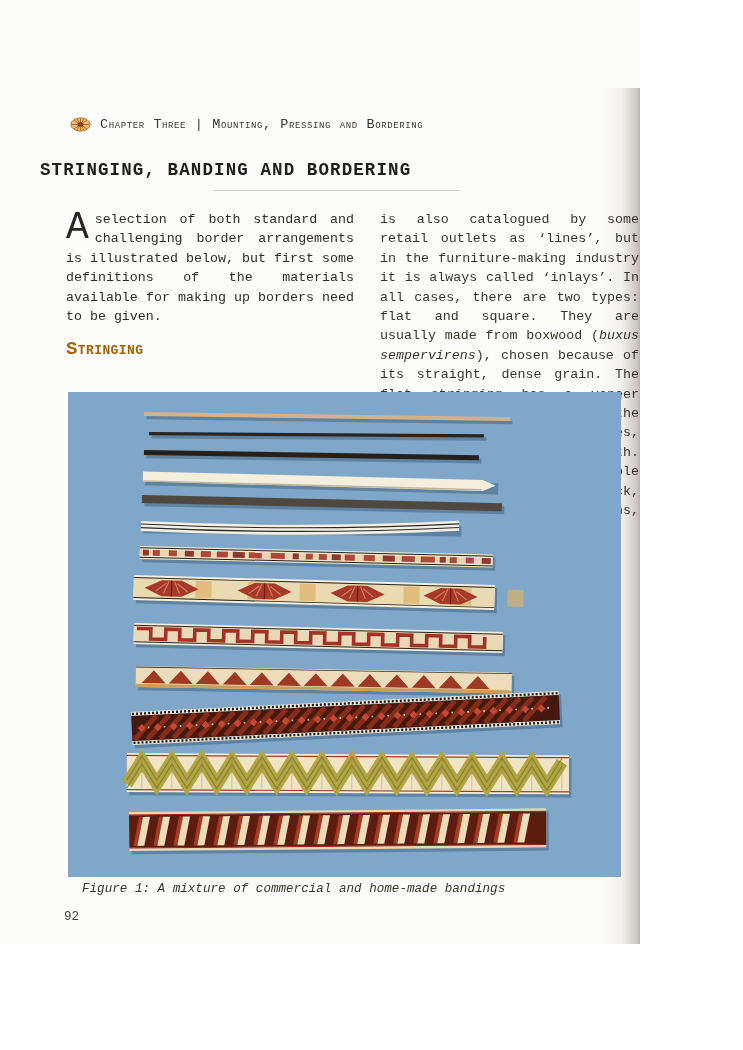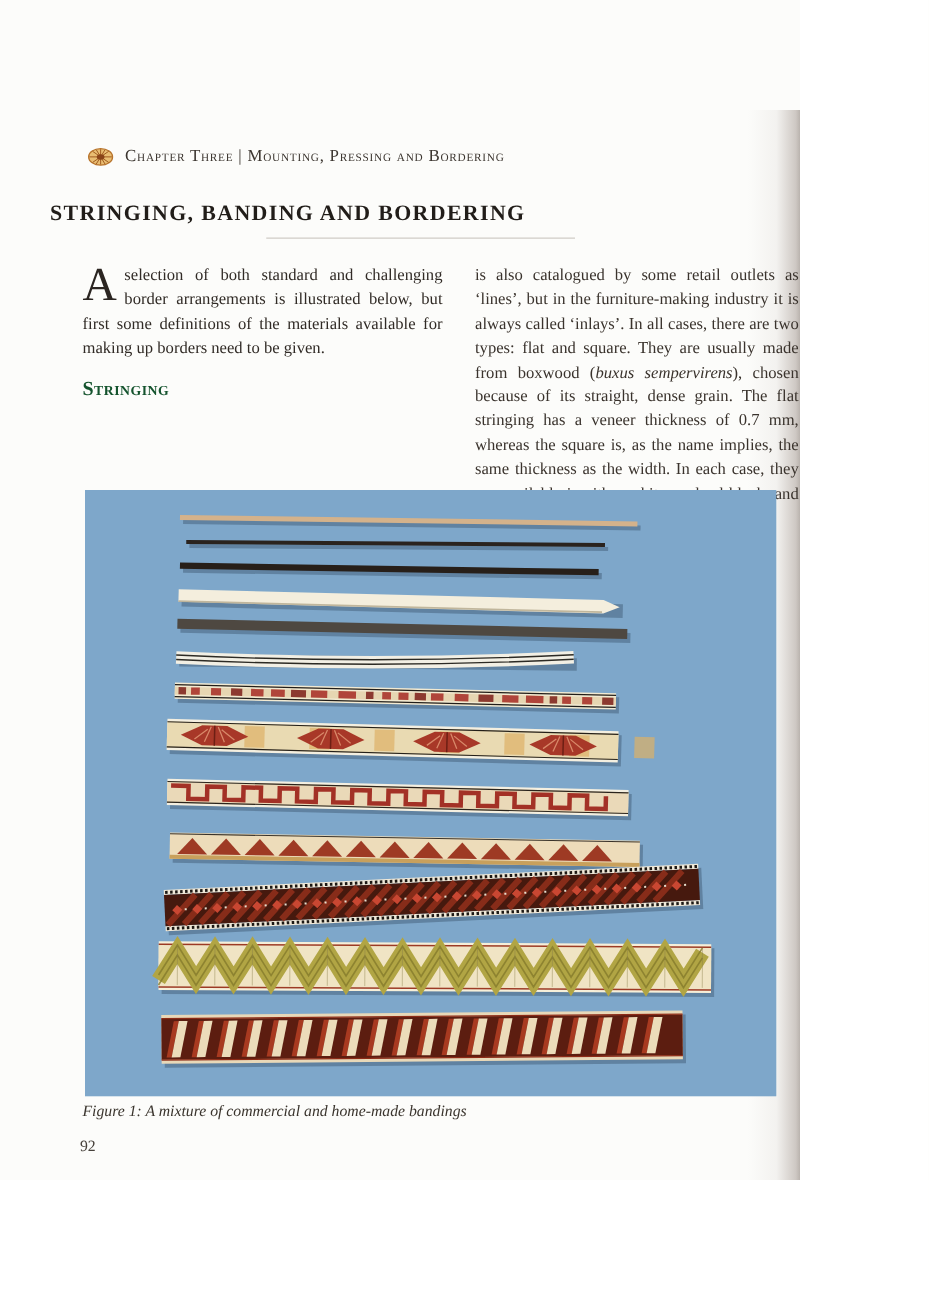--- a/index.html
+++ b/index.html
@@ -1,41 +1,41 @@
 <!DOCTYPE html>
 <html><head>
 <meta charset="utf-8">
 <style>
   html,body{margin:0;padding:0;background:#ffffff;}
   #page{position:relative;width:743px;height:944px;background:#fcfcfa;overflow:hidden;
-        font-family:Liberation Serif, serif;color:#2b2622;}
+        font-family:Liberation Mono, monospace;color:#2b2622;}
   
   #scan-margin{position:absolute;left:640px;top:0;width:103px;height:1050px;background:#ffffff;}
   #page-edge{position:absolute;left:598px;top:88px;width:42px;height:862px;
              background:linear-gradient(to right,rgba(178,168,162,0) 0%,rgba(178,168,162,0.12) 55%,rgba(168,157,150,0.55) 92%,rgba(150,140,133,0.65) 100%);}
   
   #chapter-header{position:absolute;left:70px;top:117px;display:flex;align-items:center;gap:9px;}
   #chapter-header .label{font-variant:small-caps;font-size:13.5px;letter-spacing:0.6px;color:#3c3630;}
   
   #title{position:absolute;left:40px;top:160px;width:612px;
          font-size:17.5px;font-weight:bold;letter-spacing:1.1px;color:#211d19;}
   #title-rule{position:absolute;left:213px;top:190px;width:247px;height:1px;background:#cfccc6;}
   
   .col{position:absolute;top:210px;text-align:justify;font-size:13.3px;line-height:19.4px;color:#312b26;}
   #col-left{left:66px;width:288px;}
   #col-right{left:380px;width:259px;color:#3a332d;}
   .dropcap{float:left;font-size:38px;line-height:30px;padding:3px 6px 0 0;color:#2b2521;}
-  .subhead{font-variant:small-caps;font-weight:bold;font-size:16px;letter-spacing:0.4px;
-           margin:14px 0 2px 0;color:#14532d;}
+  .subhead{font-variant:small-caps;font-weight:bold;font-size:19px;letter-spacing:0.4px;
+           margin:14px 0 2px 0;color:#a16207;}
   .col p{margin:0;}
   .lat{font-style:italic;}
   
   #figure-panel{position:absolute;left:68px;top:392px;width:553px;height:485px;
                 box-shadow:inset 0 0 18px rgba(20,40,70,0.10);}
-  #figure-caption{position:absolute;left:66px;top:882px;font-style:italic;font-size:12.6px;color:#3a342d;}
+  #figure-caption{position:absolute;left:82px;top:882px;font-style:italic;font-size:12.6px;color:#3a342d;}
   #page-number{position:absolute;left:64px;top:910px;font-size:12.6px;color:#46403a;}
 </style>
 </head>
 <body>
 
 <div id="page">
   <div id="page-edge"></div>
   <div id="scan-margin"></div>
 
   <div id="chapter-header">

